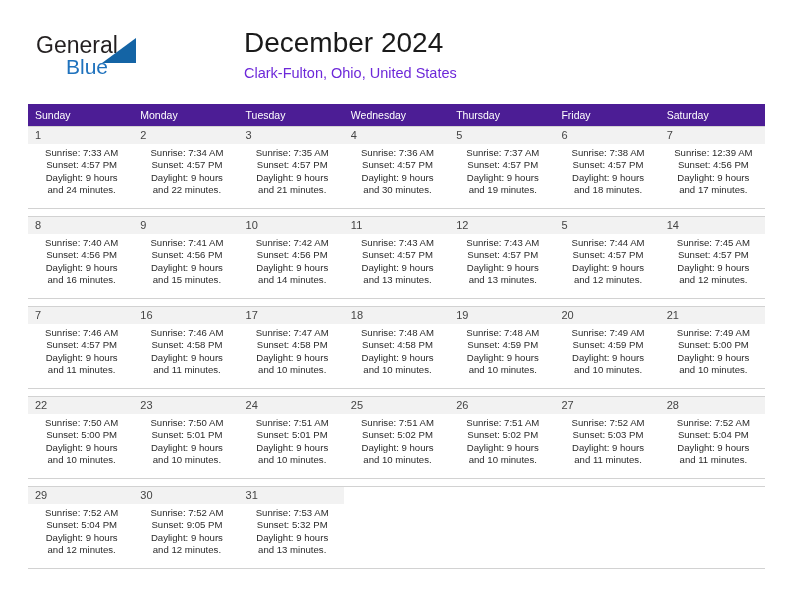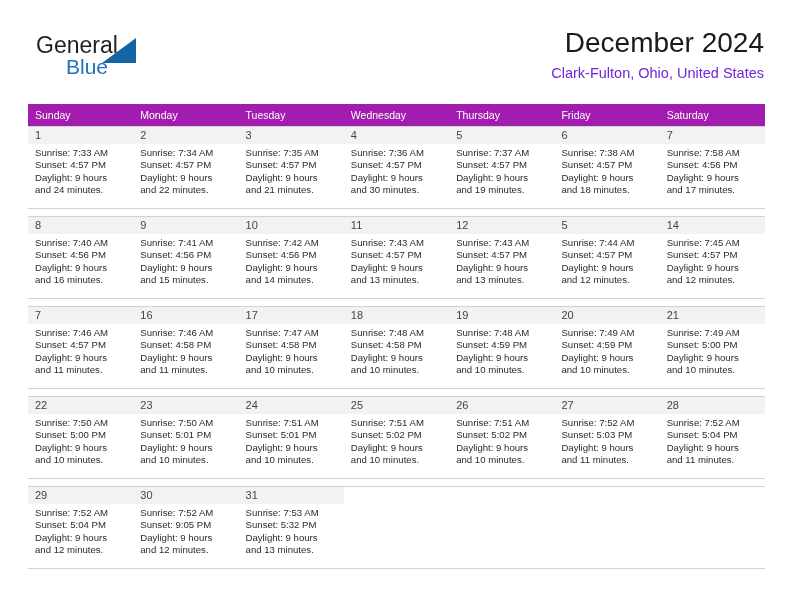--- a/index.html
+++ b/index.html
@@ -62,21 +62,21 @@
     width: 0;
     height: 0;
     border-left: 34px solid transparent;
     border-bottom: 25px solid #1464a5;
   }
 
   .title-block {
     position: absolute;
     right: 0;
     top: 0;
-    text-align: right;
+    text-align: left;
     width: 520px;
   }
   .month-title {
     font-size: 28px;
     line-height: 34px;
     color: #1a1a1a;
     font-weight: normal;
     font-family: "Liberation Sans", sans-serif;
     white-space: nowrap;
   }
@@ -92,21 +92,21 @@
   
   .calendar {
     position: absolute;
     left: 28px;
     top: 104px;
     width: 737px;
     border-collapse: collapse;
     table-layout: fixed;
   }
   .calendar th {
-    background: #a21caf;
+    background: #4c1d95;
     color: #ffffff;
     font-size: 10.5px;
     font-weight: normal;
     text-align: left;
     padding: 5px 0 5px 7px;
     height: 11px;
     font-family: "Liberation Sans", sans-serif;
     border: none;
   }
   .calendar td {
@@ -131,20 +131,21 @@
     height: 17px;
     line-height: 17px;
     padding-left: 7px;
     font-size: 11px;
     color: #444444;
     background: transparent;
     font-family: "Liberation Sans", sans-serif;
   }
   .cell-body {
     padding: 3px 5px 0 7px;
+    text-align: center;
   }
   .cell-body div {
     font-size: 9.6px;
     line-height: 12.4px;
     color: #2b2b2b;
     white-space: nowrap;
     font-family: "Liberation Sans", sans-serif;
   }
   .cell.empty {
     border-top: 1px solid #d2d2d2;
@@ -253,21 +254,21 @@
                 <div>Sunset: 4:57 PM</div>
                 <div>Daylight: 9 hours</div>
                 <div>and 18 minutes.</div>
               </div>
             </div>
           </td>
           <td>
             <div class="cell filled">
               <div class="daynum-bar">7</div>
               <div class="cell-body">
-                <div>Sunrise: 7:58 AM</div>
+                <div>Sunrise: 12:39 AM</div>
                 <div>Sunset: 4:56 PM</div>
                 <div>Daylight: 9 hours</div>
                 <div>and 17 minutes.</div>
               </div>
             </div>
           </td>
         </tr>
         <tr class="row-gap">
           <td></td>
           <td></td>

